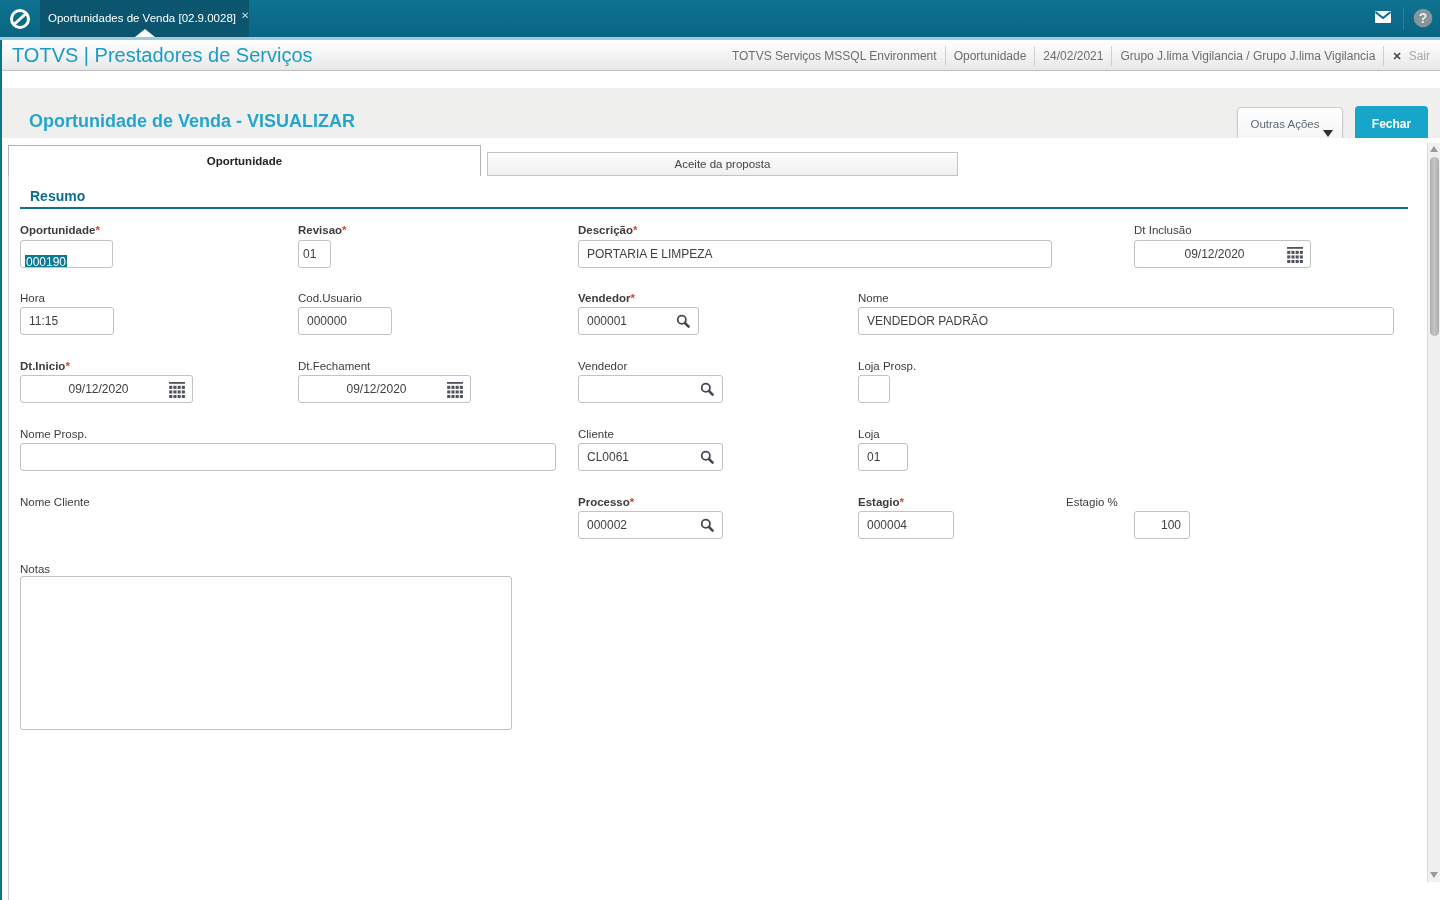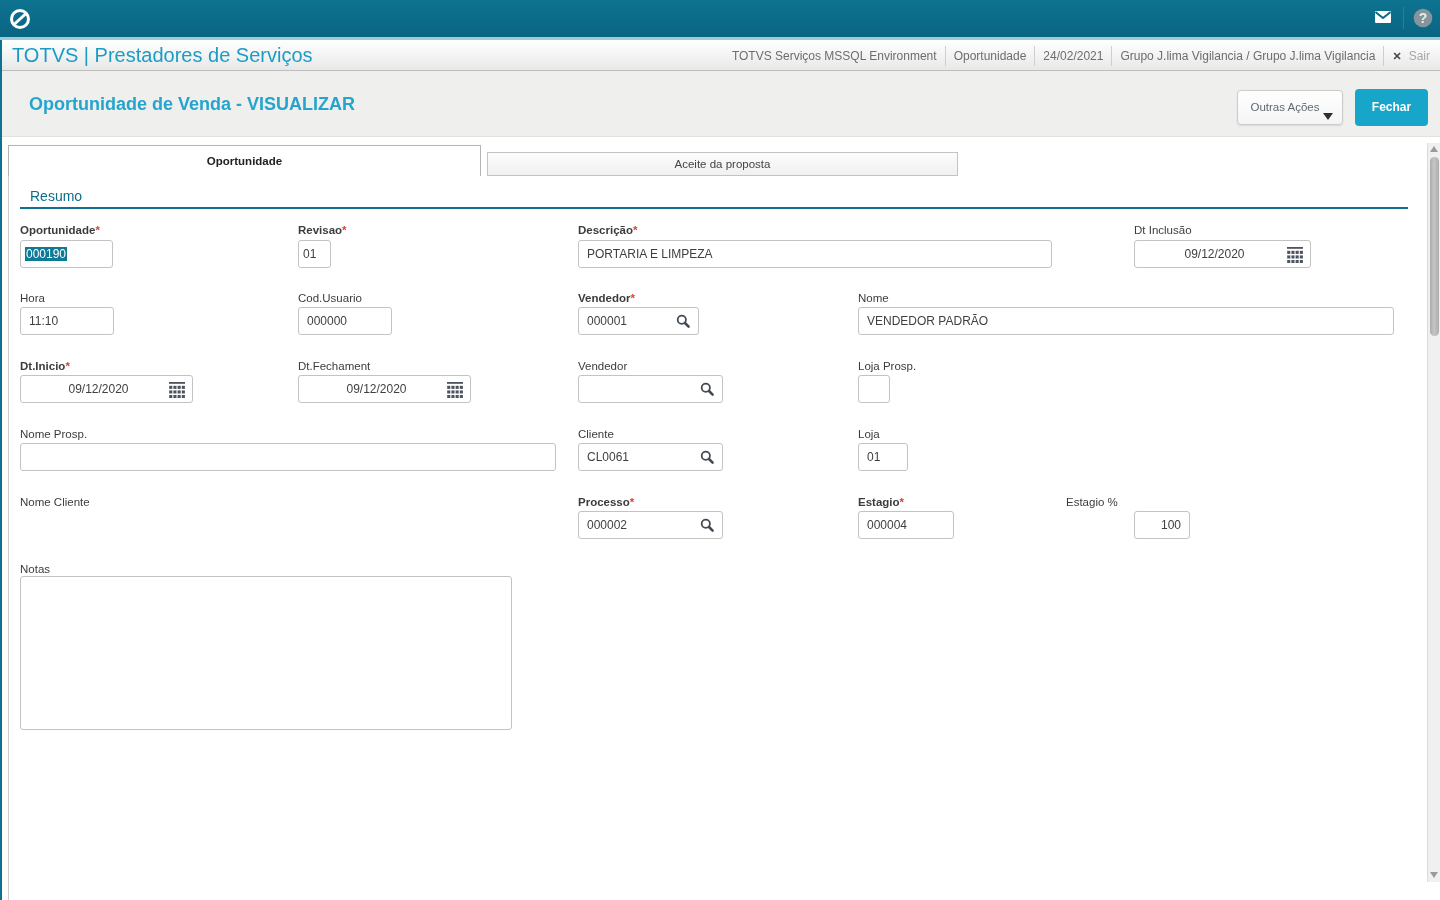--- a/index.html
+++ b/index.html
@@ -29,21 +29,21 @@
   color:#1c9cc5; letter-spacing:0; }
 .appbar .right { position:absolute; right:10px; top:1px; height:30px;
   display:flex; align-items:center; font-size:12px; color:#6d6d6d; }
 .appbar .right .item { padding:0 8px; height:20px; line-height:20px;
   border-right:1px solid #cfcfcf; }
 .appbar .right .item.last { border-right:none; padding-right:0; }
 .appbar .sair-x { color:#4a4a4a; font-size:11px; font-weight:bold; margin-right:7px; }
 .appbar .sair { color:#a8a8a8; }
 
 
-.titlebar { position:absolute; left:0; top:71px; width:1440px; height:66px;
+.titlebar { position:absolute; left:0; top:88px; width:1440px; height:66px;
   background:#efefee; border-bottom:1px solid #e2e2e1; }
 .titlebar h1 { position:absolute; left:29px; top:23px; font-size:18px; font-weight:bold;
   color:#25a5cd; }
 .btn-outras { position:absolute; left:1237px; top:19px; width:106px; height:35px;
   background:linear-gradient(180deg,#ffffff,#f4f4f4); border:1px solid #cccccc;
   border-radius:4px; box-shadow:0 1px 2px rgba(0,0,0,0.10);
   font-size:11.5px; color:#5d6a72; text-align:center; line-height:33px; padding-right:10px; }
 .btn-outras .arr { position:absolute; right:9px; bottom:4px; width:0; height:0;
   border-left:5.5px solid transparent; border-right:5.5px solid transparent;
   border-top:7px solid #2f2f2f; }
@@ -60,21 +60,21 @@
   border:1px solid #b4b4b4; border-bottom:none; color:#222; font-weight:bold;
   line-height:30px; }
 .tab2 { left:487px; top:14px; width:471px; height:24px;
   background:linear-gradient(180deg,#fcfcfc,#f0f0f0); border:1px solid #c3c3c3;
   color:#444; line-height:22px; }
 .tab3 { left:966px; top:14px; width:462px; height:24px;
   background:linear-gradient(180deg,#fcfcfc,#f0f0f0); border:1px solid #c3c3c3;
   color:#444; line-height:22px; }
 .panelborder { position:absolute; left:8px; top:38px; width:1px; height:724px; background:#cccccc; }
 
-.resumo { position:absolute; left:30px; top:50px; font-size:14px; font-weight:normal; color:#0c6e8e; }
+.resumo { position:absolute; left:30px; top:50px; font-size:14px; font-weight:bold; color:#0c6e8e; }
 .resumoline { position:absolute; left:20px; top:69px; width:1388px; height:2px; background:#10708f; }
 
 .lbl { position:absolute; font-size:11.5px; color:#3c3c3c; white-space:nowrap;text-align:center; }
 .lbl b { font-weight:bold; }
 .req { color:#e23b2e; font-weight:bold; }
 .fld { position:absolute; height:28px; background:#fff; border:1px solid #c3c3c3;
   border-radius:3px; font-size:12px; color:#404040; line-height:26px; padding:0 8px;
   white-space:nowrap; overflow:hidden; }
 .fld.center { text-align:center; padding:0 24px 0 8px; }
 .fld.right { text-align:right; }
@@ -97,20 +97,23 @@
   border-top:6px solid #9a9a9a; }
 </style>
 </head>
 <body>
 
 <div class="topbar">
   <svg class="logo" viewBox="0 0 24 24">
     <circle cx="12" cy="12" r="8.5" fill="none" stroke="#ffffff" stroke-width="3"></circle>
     <line x1="6.5" y1="17" x2="17.5" y2="7" stroke="#ffffff" stroke-width="3"></line>
   </svg>
+  <div class="toptab">Oportunidades de Venda [02.9.0028]<span class="x">✕</span>
+    <div class="caret"></div>
+  </div>
   <div class="topicons">
     <svg style="position:absolute;right:1440px" width="0" height="0"></svg>
   </div>
   <svg style="position:absolute;left:1375px;top:11px" width="16" height="12" viewBox="0 0 16 12">
     <rect x="0" y="0" width="16" height="12" rx="1" fill="#ffffff"></rect>
     <path d="M0.5 1 L8 7 L15.5 1" fill="none" stroke="#0b6e8c" stroke-width="2"></path>
   </svg>
   <div class="sep-v" style="left:1403px"></div>
   <svg style="position:absolute;left:1413px;top:8px" width="20" height="20" viewBox="0 0 20 20">
     <circle cx="10" cy="10" r="9.3" fill="#86959c"></circle>
@@ -139,21 +142,21 @@
 <div class="content">
   <div class="tealstrip"></div>
   <div class="tab tab1">Oportunidade</div>
   <div class="tab tab2">Aceite da proposta</div>
   <div class="panelborder"></div>
 
   <div class="resumo">Resumo</div>
   <div class="resumoline"></div>
 
   <div class="lbl" style="left:20px;top:86px"><b>Oportunidade</b><span class="req">*</span></div>
-  <div class="fld" style="left:20px;top:102px;width:93px;padding:0 4px"><span class="sel">000190</span></div>
+  <div class="fld" style="left:20px;top:102px;width:93px;padding:8px 4px"><span class="sel">000190</span></div>
 
   <div class="lbl" style="left:298px;top:86px"><b>Revisao</b><span class="req">*</span></div>
   <div class="fld" style="left:298px;top:102px;width:33px;padding:0 4px">01</div>
 
   <div class="lbl" style="left:578px;top:86px"><b>Descrição</b><span class="req">*</span></div>
   <div class="fld" style="left:578px;top:102px;width:474px">PORTARIA E LIMPEZA</div>
 
   <div class="lbl" style="left:1134px;top:86px">Dt Inclusão</div>
   <div class="fld center" style="left:1134px;top:102px;width:177px">09/12/2020
     <svg class="icon-r" width="16" height="16" viewBox="0 0 16 16">
@@ -169,21 +172,21 @@
           <rect x="12.8" y="8.4" width="3.1" height="3.1"></rect>
         <rect x="0.2" y="13" width="3.1" height="3.1"></rect>
           <rect x="4.4" y="13" width="3.1" height="3.1"></rect>
           <rect x="8.6" y="13" width="3.1" height="3.1"></rect>
           <rect x="12.8" y="13" width="3.1" height="3.1"></rect>
       </g>
     </svg>
   </div>
 
   <div class="lbl" style="left:20px;top:154px">Hora</div>
-  <div class="fld" style="left:20px;top:169px;width:94px">11:10</div>
+  <div class="fld" style="left:20px;top:169px;width:94px">11:15</div>
 
   <div class="lbl" style="left:298px;top:154px">Cod.Usuario</div>
   <div class="fld" style="left:298px;top:169px;width:94px">000000</div>
 
   <div class="lbl" style="left:578px;top:154px"><b>Vendedor</b><span class="req">*</span></div>
   <div class="fld" style="left:578px;top:169px;width:121px">000001
     <svg class="icon-r" width="15" height="15" viewBox="0 0 15 15">
       <circle cx="5.8" cy="5.8" r="4.1" fill="none" stroke="#434a54" stroke-width="1.8"></circle>
       <line x1="9" y1="9" x2="12.6" y2="12.6" stroke="#434a54" stroke-width="2.6" stroke-linecap="round"></line>
     </svg>

